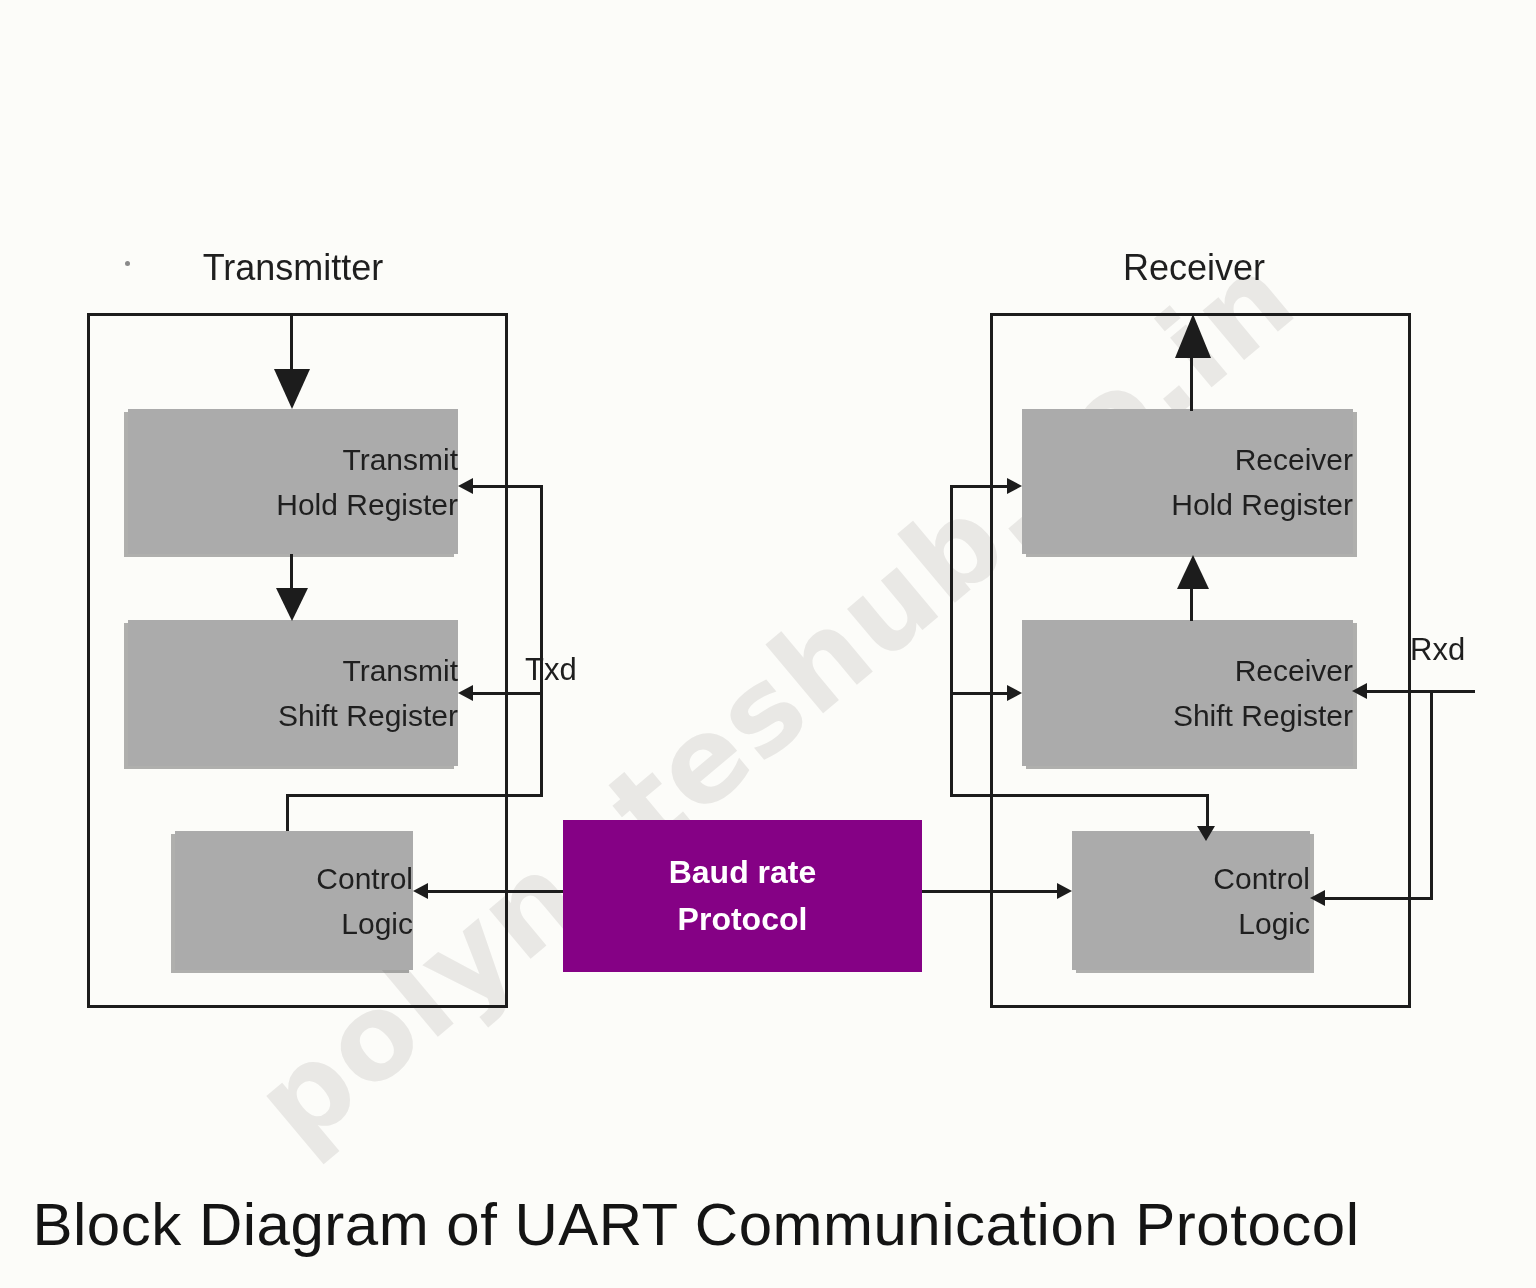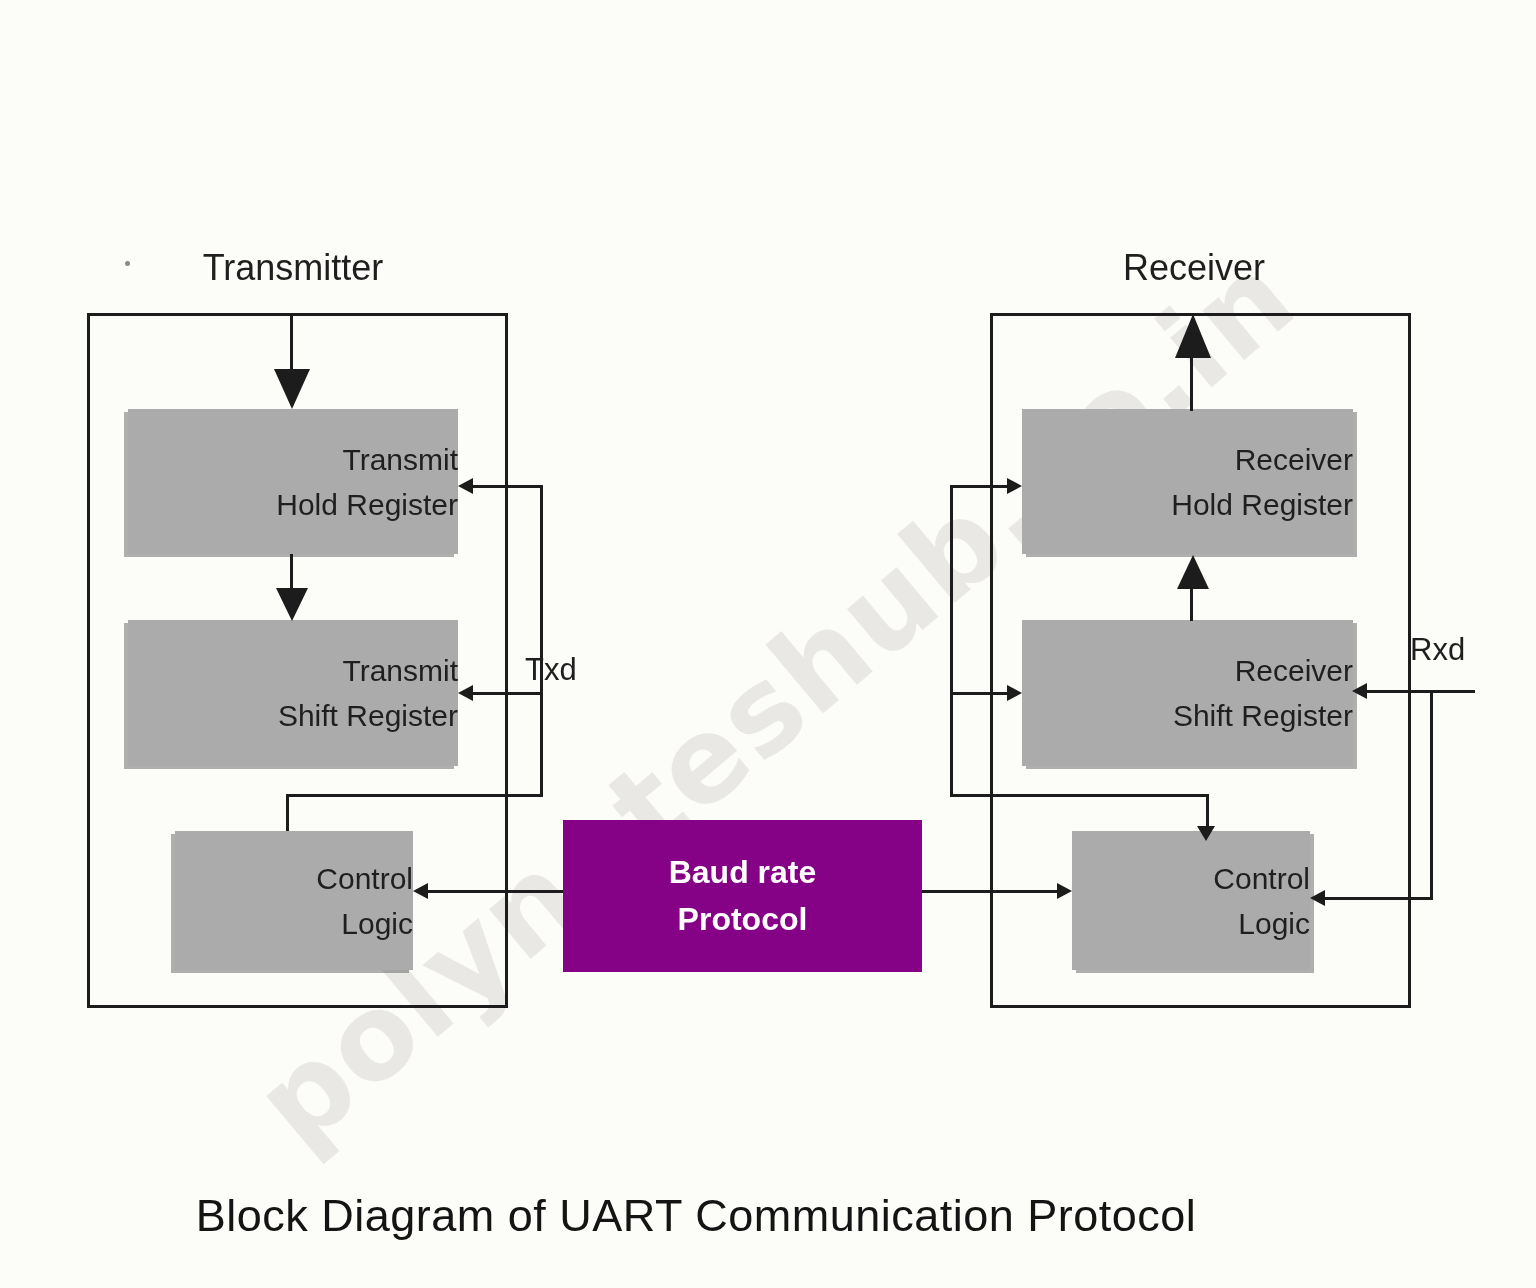--- a/index.html
+++ b/index.html
@@ -74,21 +74,21 @@
     z-index:5;
   }
   .dot{
     position:absolute;left:125px;top:261px;width:5px;height:5px;border-radius:50%;
     background:#8a8a8a;z-index:5;
   }
   .title{
     position:absolute;
     left:0;top:1190px;width:1392px;
     text-align:center;
-    font-size:45px;
+    font-size:60px;
     font-weight:500;
     letter-spacing:0.5px;
     color:var(--title-text,#141414);
     z-index:5;
   }
 </style>
 </head>
 <body>
 
 <div class="canvas">

